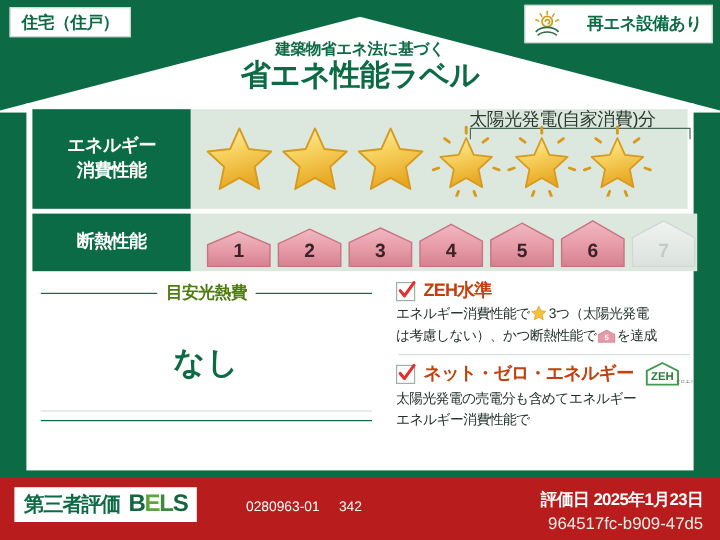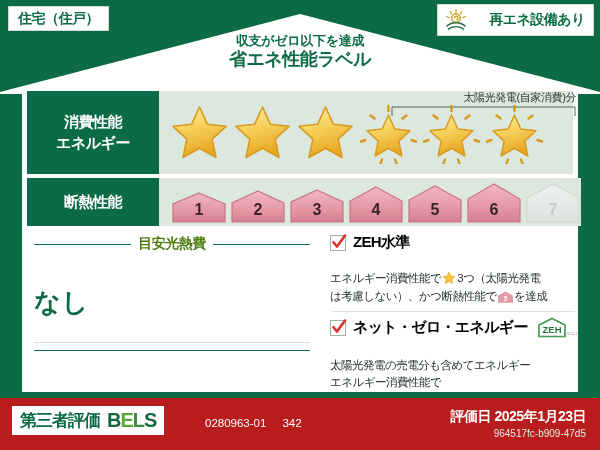--- a/index.html
+++ b/index.html
@@ -40,21 +40,21 @@
   .roof svg{display:block;}
   .title-wrap{
     position:absolute;left:0;top:34px;width:600px;
     text-align:center;z-index:3;pointer-events:none;
   }
   .title-sub{
     font-size:13px;font-weight:bold;color:#0c6b44;
     letter-spacing:-0.3px;line-height:1.1;margin-bottom:2px;
   }
   .title-main{
-    font-size:18px;font-weight:bold;color:#0c6b44;
+    font-size:25px;font-weight:bold;color:#0c6b44;
     letter-spacing:-0.5px;line-height:1.1;font-family:Liberation Serif, serif;
   }
 
   .body-panel{
     position:absolute;left:22px;top:86px;width:556px;height:306px;
     background:#ffffff;
   }
 
   
   .row{position:relative;display:flex;align-items:stretch;}
@@ -71,22 +71,22 @@
   }
 
   
   .stars{display:flex;align-items:center;gap:2px;padding-left:10px;}
   .star-cell{position:relative;width:61px;height:62px;flex:0 0 auto;}
   .star-cell svg{position:absolute;left:0;top:0;}
   .solar-bracket{
     position:absolute;left:232px;top:4px;width:185px;height:22px;
   }
   .solar-bracket-label{
-    position:absolute;left:232px;top:-1px;width:185px;text-align:right;
-    font-size:11px;color:#2c3b32;letter-spacing:-0.4px;white-space:nowrap;
+    position:absolute;left:232px;top:-1px;width:185px;text-align:left;
+    font-size:15px;color:#2c3b32;letter-spacing:-0.4px;white-space:nowrap;
   }
 
   
   .houses{display:flex;align-items:flex-end;gap:3px;padding-left:12px;}
   .house-cell{position:relative;width:56px;flex:0 0 auto;}
   .house-cell svg{display:block;}
   .house-num{
     position:absolute;left:0;right:0;bottom:5px;text-align:center;
     font-size:16px;font-weight:bold;color:#3a2328;line-height:1;
   }
@@ -103,47 +103,47 @@
   }
   .cost-head{
     display:flex;align-items:center;gap:7px;margin-top:6px;
   }
   .cost-head .rule{flex:1 1 auto;height:1px;background:#0c6b44;}
   .cost-head .ttl{
     font-size:14px;font-weight:bold;color:#4d7c0f;letter-spacing:-0.5px;
     white-space:nowrap;
   }
   .cost-value{
-    font-size:26px;font-weight:bold;color:#0c6b44;
+    text-align:center;font-size:26px;font-weight:bold;color:#0c6b44;
     margin-top:32px;letter-spacing:1px;
   }
   .cost-rule-faint{
     position:absolute;left:12px;right:12px;bottom:44px;height:1px;background:#d6e0d9;
   }
   .cost-rule-solid{
     position:absolute;left:12px;right:12px;bottom:36px;height:1px;background:#0c6b44;
   }
 
   .lower-right{
     flex:1 1 auto;position:relative;padding:4px 10px 0 8px;box-sizing:border-box;
   }
   .crit-block{margin-bottom:5px;}
   .crit-head{display:flex;align-items:center;gap:7px;}
   .checkbox{
     width:16px;height:16px;flex:0 0 auto;background:#fff;
     border:1px solid #9fb0a6;position:relative;box-sizing:border-box;
   }
   .checkbox svg{position:absolute;left:-1px;top:-3px;}
   .crit-title{
-    font-size:15px;font-weight:bold;color:#000000;letter-spacing:-0.7px;
+    font-size:15px;font-weight:bold;color:#c2410c;letter-spacing:-0.7px;
     white-space:nowrap;
   }
   .zeh-mark{width:40px;height:22px;flex:0 0 auto;margin-left:2px;}
   .crit-desc{
-    font-size:11.5px;color:#22312a;line-height:1.55;margin-top:18px;
+    font-size:11.5px;color:#22312a;line-height:1.55;margin-top:2px;
     letter-spacing:-0.5px;
   }
   .mini-star{vertical-align:-3px;margin:0 1px;}
   .mini-house{vertical-align:-3px;margin:0 1px;}
   .crit-sep{
     height:1px;background:#d6e0d9;margin:4px 2px 5px 2px;
   }
 
   
   .bottom{
@@ -168,21 +168,21 @@
   .cert-no{
     position:absolute;left:205px;top:19px;color:#ffffff;font-size:11.5px;
     letter-spacing:0px;white-space:nowrap;
   }
   .cert-no .unit{margin-left:16px;}
   .eval-date{
     position:absolute;right:14px;top:10px;color:#ffffff;font-size:14px;
     font-weight:bold;letter-spacing:-0.5px;white-space:nowrap;text-align:right;
   }
   .eval-hash{
-    position:absolute;right:14px;top:30px;color:#e2efe8;font-size:10px;
+    position:absolute;right:14px;top:30px;color:#e2efe8;font-size:14px;
     letter-spacing:0px;white-space:nowrap;text-align:center;margin-left:33px;
   }
 </style>
 </head>
 <body>
 
 <div class="label-root">
 
   <div class="badge-housing">住宅（住戸）</div>
 
@@ -205,31 +205,31 @@
     <span>再エネ設備あり</span>
   </div>
 
   <div class="roof">
     <svg width="600" height="80" viewBox="0 0 600 80">
       <polygon points="300,0 600,78 600,80 0,80 0,78" fill="#ffffff"></polygon>
     </svg>
   </div>
 
   <div class="title-wrap">
-    <div class="title-sub">収支がゼロ以下を達成</div>
+    <div class="title-sub">建築物省エネ法に基づく</div>
     <div class="title-main">省エネ性能ラベル</div>
   </div>
 
   <div class="body-panel">
 
     <div class="row row-energy">
       <div class="row-cat">
         <div>
+          <div>エネルギー</div>
           <div>消費性能</div>
-          <div>エネルギー</div>
         </div>
       </div>
       <div class="row-val">
 
         <div class="solar-bracket-label">太陽光発電(自家消費)分</div>
         <div class="solar-bracket">
           <svg width="185" height="22" viewBox="0 0 185 22">
             <path d="M1 21 L1 12 L184 12 L184 21" fill="none" stroke="#4a6b55" stroke-width="1"></path>
           </svg>
         </div>

